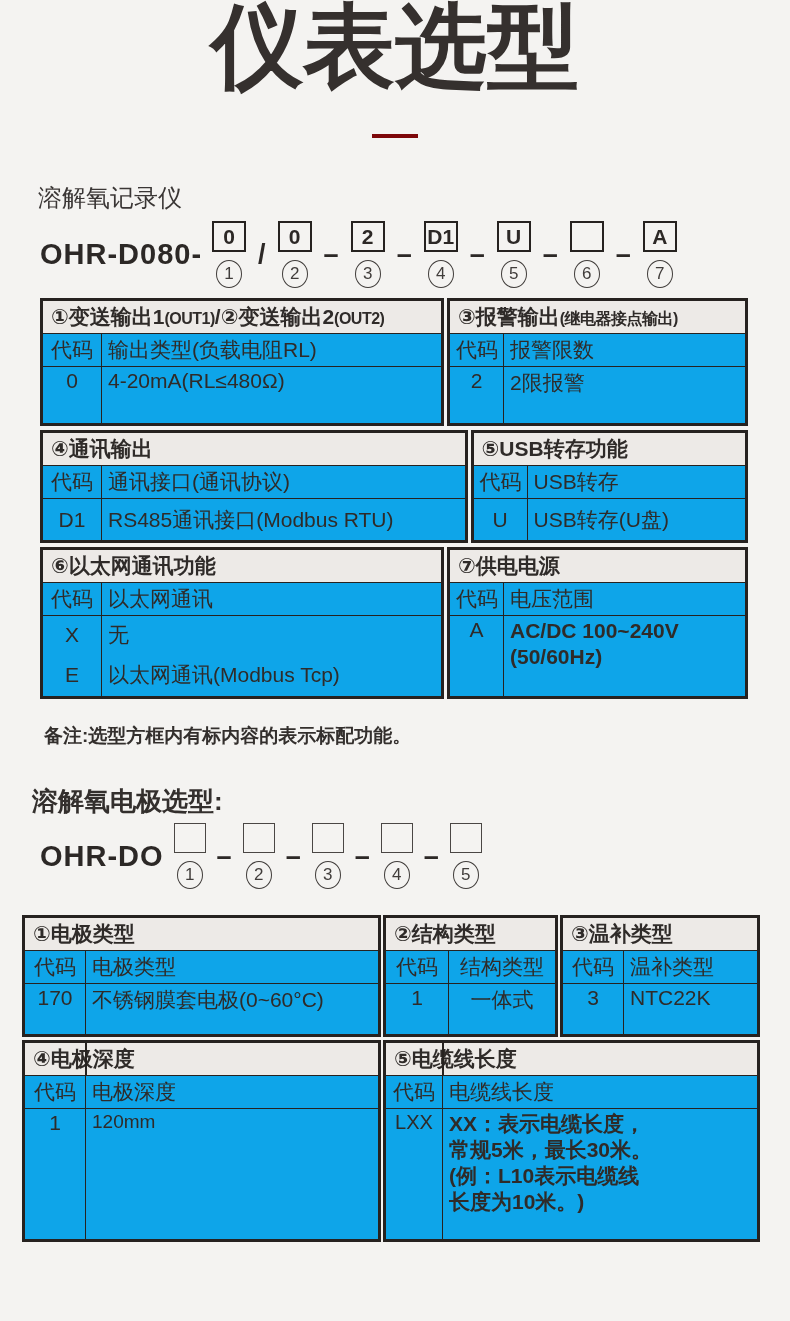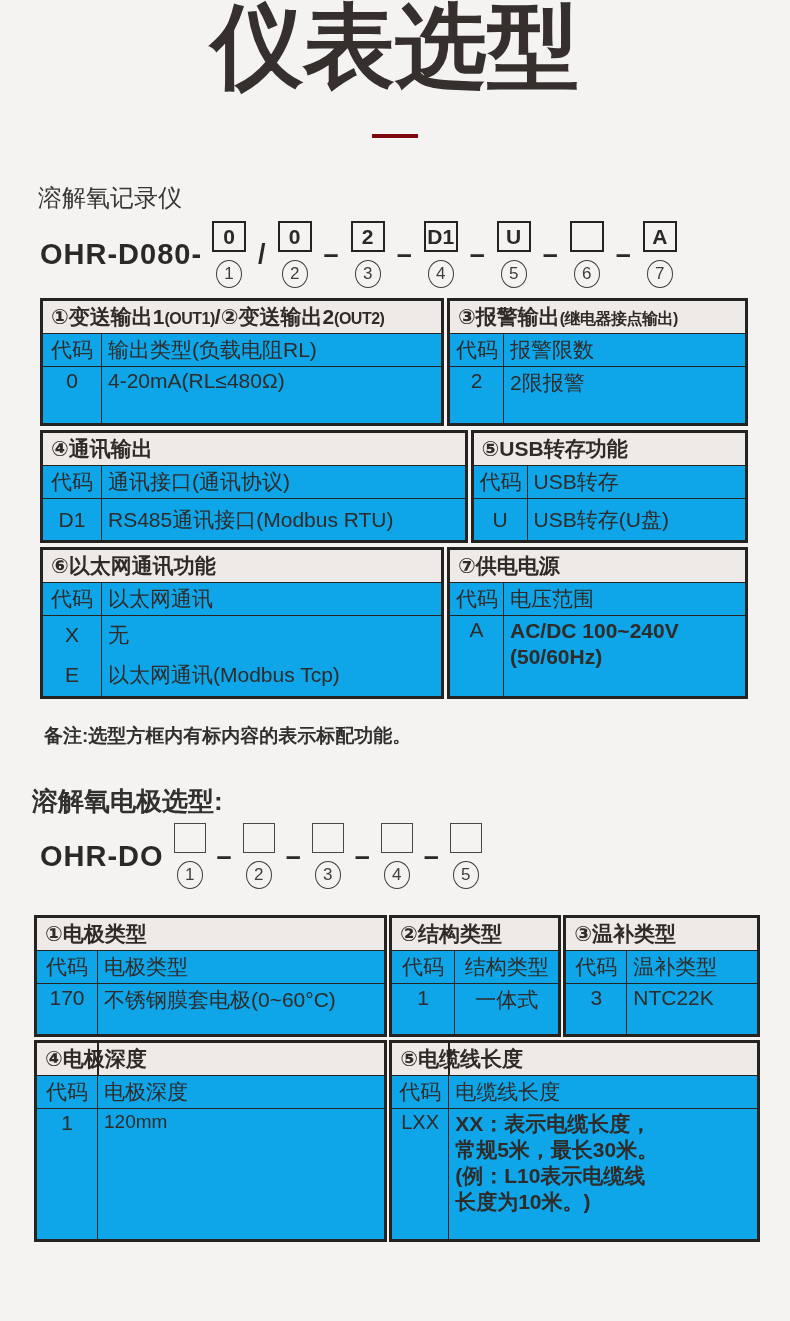--- a/index.html
+++ b/index.html
@@ -69,21 +69,21 @@
     margin:0 12px;
   }
   .model2 .msep{margin:0 11px;font-weight:900;}
   .model2 .mbox{height:28px;border-color:#4a4644;border-width:1.8px;}
 
   
   .tblock1{margin:10px 0 0 40px;width:708px;}
   .tblock2{margin:26px 0 0 22px;width:738px;}
   .band{display:flex;gap:3px;margin-top:4px;}
   .band:first-child{margin-top:0;}
-  .tblock2 .band{gap:2px;margin-top:3px;margin-left:12px;}
+  .tblock2 .band{gap:2px;margin-top:3px;}
 
   table.sel{
     border-collapse:collapse;table-layout:fixed;
     background:#0ea5e9;
     border:3px solid #262220;
   }
   table.sel td{
     border:1.6px solid #262220;
     font-size:21px;color:#2f2b29;
     padding:2px 6px;

